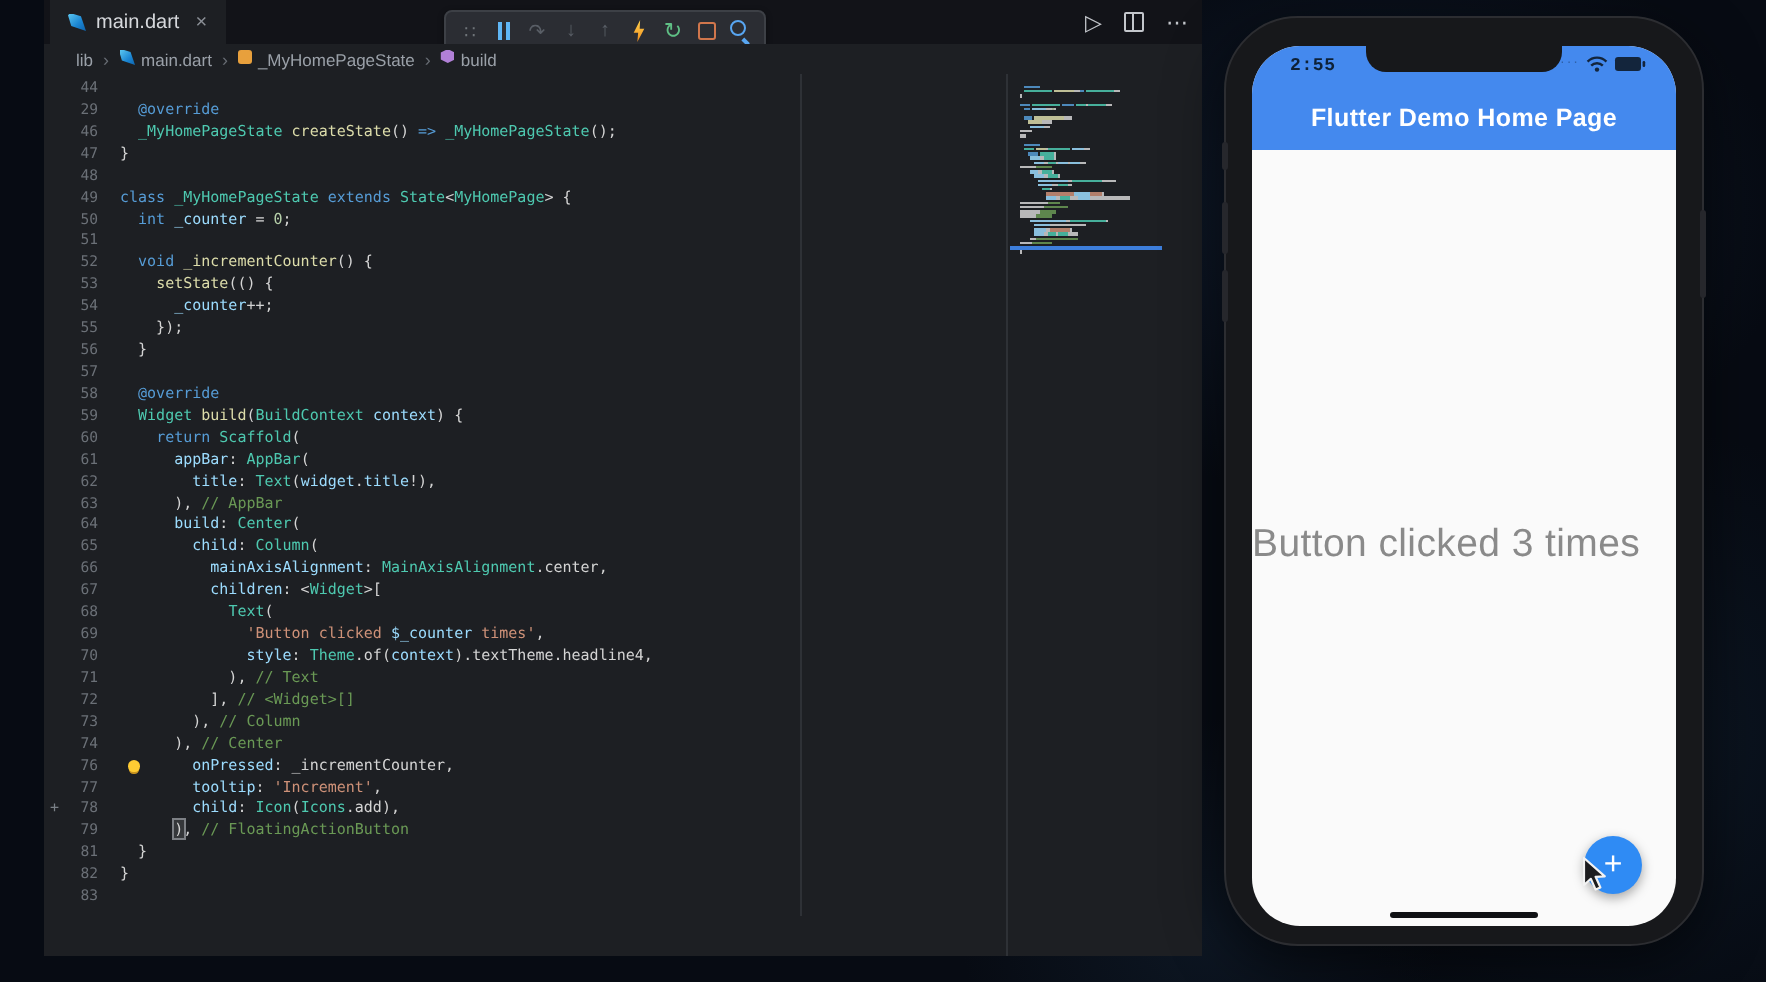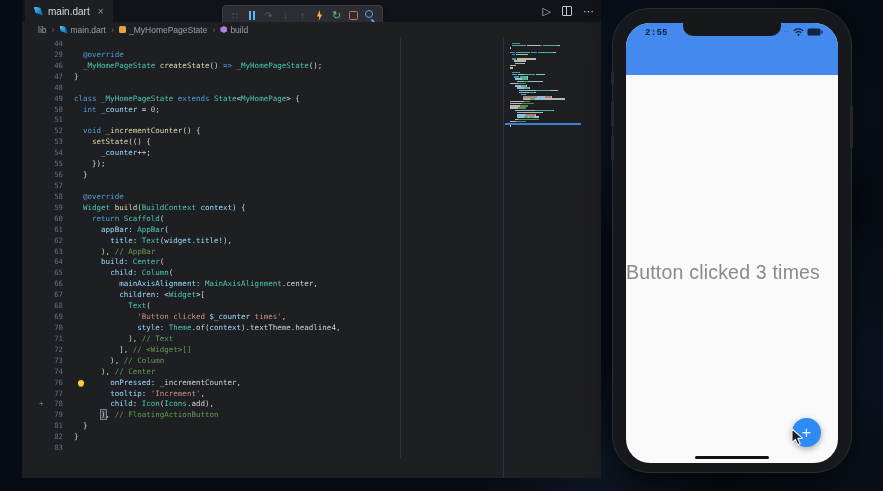--- a/index.html
+++ b/index.html
@@ -41,29 +41,29 @@
   .dbg-inspector::before{content:"";display:block;width:6px;height:6px;border:1.5px solid #58a6f2;border-radius:50%;margin:-3px 0 0 -3px;}
   .dbg-inspector::after{content:"";display:block;position:absolute;right:2px;bottom:1px;width:4px;height:1.5px;background:#58a6f2;transform:rotate(45deg);}
 
   .editor-actions{position:absolute;right:7px;top:3px;height:16px;display:flex;gap:11px;align-items:center;color:#c3c6cb;}
   .ea{font-size:11px;cursor:pointer;display:flex;align-items:center;justify-content:center;}
   .ea-split-editor::before{content:"";display:block;width:8px;height:8px;border:1px solid #c3c6cb;border-radius:1px;
     background:linear-gradient(to right,transparent 3px,#c3c6cb 3px,#c3c6cb 4px,transparent 4px);}
 
   .breadcrumb{position:absolute;top:22px;left:0;right:0;height:15px;display:flex;align-items:center;gap:5px;
     padding-left:16px;font-size:8.5px;color:#9aa0a8;background:#1d1f23;}
-  .bc-item{display:flex;align-items:center;gap:3px;cursor:pointer;}
+  .bc-item{display:flex;gap:3px;cursor:pointer;}
   .bc-sep{color:#686d74;font-size:9px;}
   .bc-ic-class{width:7px;height:7px;background:#e8a03c;border-radius:1.5px;}
   .bc-ic-method{width:7px;height:7px;background:#b180d7;clip-path:polygon(50% 0,100% 25%,100% 75%,50% 100%,0 75%,0 25%);}
 
   .code{position:absolute;top:37px;left:0;width:579px;bottom:0;overflow:hidden;}
   .ruler{position:absolute;top:0;bottom:20px;left:378px;width:1px;background:#2e3136;}
   .code-edge{position:absolute;top:0;bottom:0;left:481px;width:1px;background:#2e3136;}
-  .code-lines{position:absolute;top:2px;left:0;right:98px;margin-left:14px;}
+  .code-lines{position:absolute;top:2px;left:0;right:98px;}
   .line{position:relative;height:10.93px;line-height:10.93px;font-family:"DejaVu Sans Mono",monospace;
     font-size:7.5px;white-space:pre;padding-left:38px;color:#d4d4d4;}
   .lnum{position:absolute;left:0;top:0;width:27px;text-align:right;color:#6b7077;font-size:7.3px;cursor:pointer;}
   .margin-glyph{position:absolute;left:3px;top:0;color:#7a8087;}
   .bulb{position:absolute;left:42px;top:2px;width:6px;height:6px;border-radius:50% 50% 45% 45%;
     background:#ffcc33;box-shadow:0 1.5px 0 -0.5px #c7921f;cursor:pointer;}
   .tok-h{outline:1px solid #7d8085;background:rgba(120,120,120,.28);}
 
   .minimap{position:absolute;top:3px;left:488px;width:72px;cursor:pointer;}
   .mm-row{display:flex;height:2.24px;align-items:center;}
@@ -435,20 +435,23 @@
             <path d="M0.8 2.8 A 6.6 6.6 0 0 1 10.2 2.8" stroke="#13253c" stroke-width="1.2" fill="none"></path>
             <path d="M2.6 4.8 A 4.1 4.1 0 0 1 8.4 4.8" stroke="#13253c" stroke-width="1.2" fill="none"></path>
             <circle cx="5.5" cy="6.8" r="1.1" fill="#13253c"></circle>
           </svg>
           <svg width="16" height="8" viewBox="0 0 16 8">
             <rect x="0.5" y="0.5" width="13" height="7" rx="1.6" fill="#13253c"></rect>
             <rect x="14.3" y="2.5" width="1.3" height="3" rx="0.6" fill="#13253c"></rect>
           </svg>
         </span>
       </div>
+      <div class="appbar-row">
+        <span class="appbar-title">Flutter Demo Home Page</span>
+      </div>
     </div>
 
     <div class="counter-text">Button clicked 3 times</div>
 
     <div class="fab">
       <span>+</span>
     </div>
 
     <div class="home-bar"></div>
 

